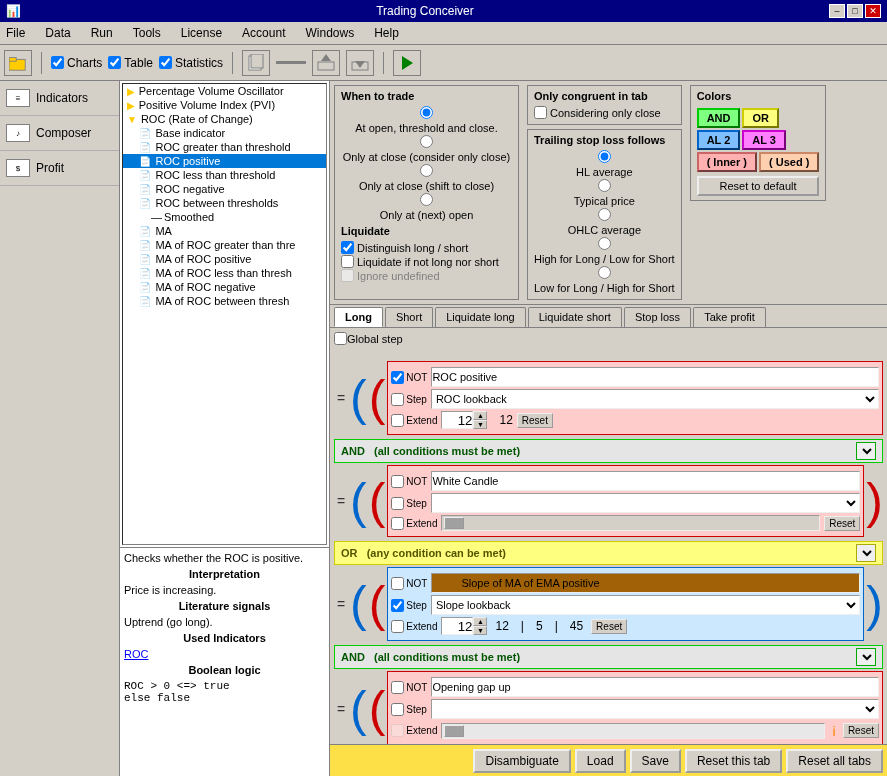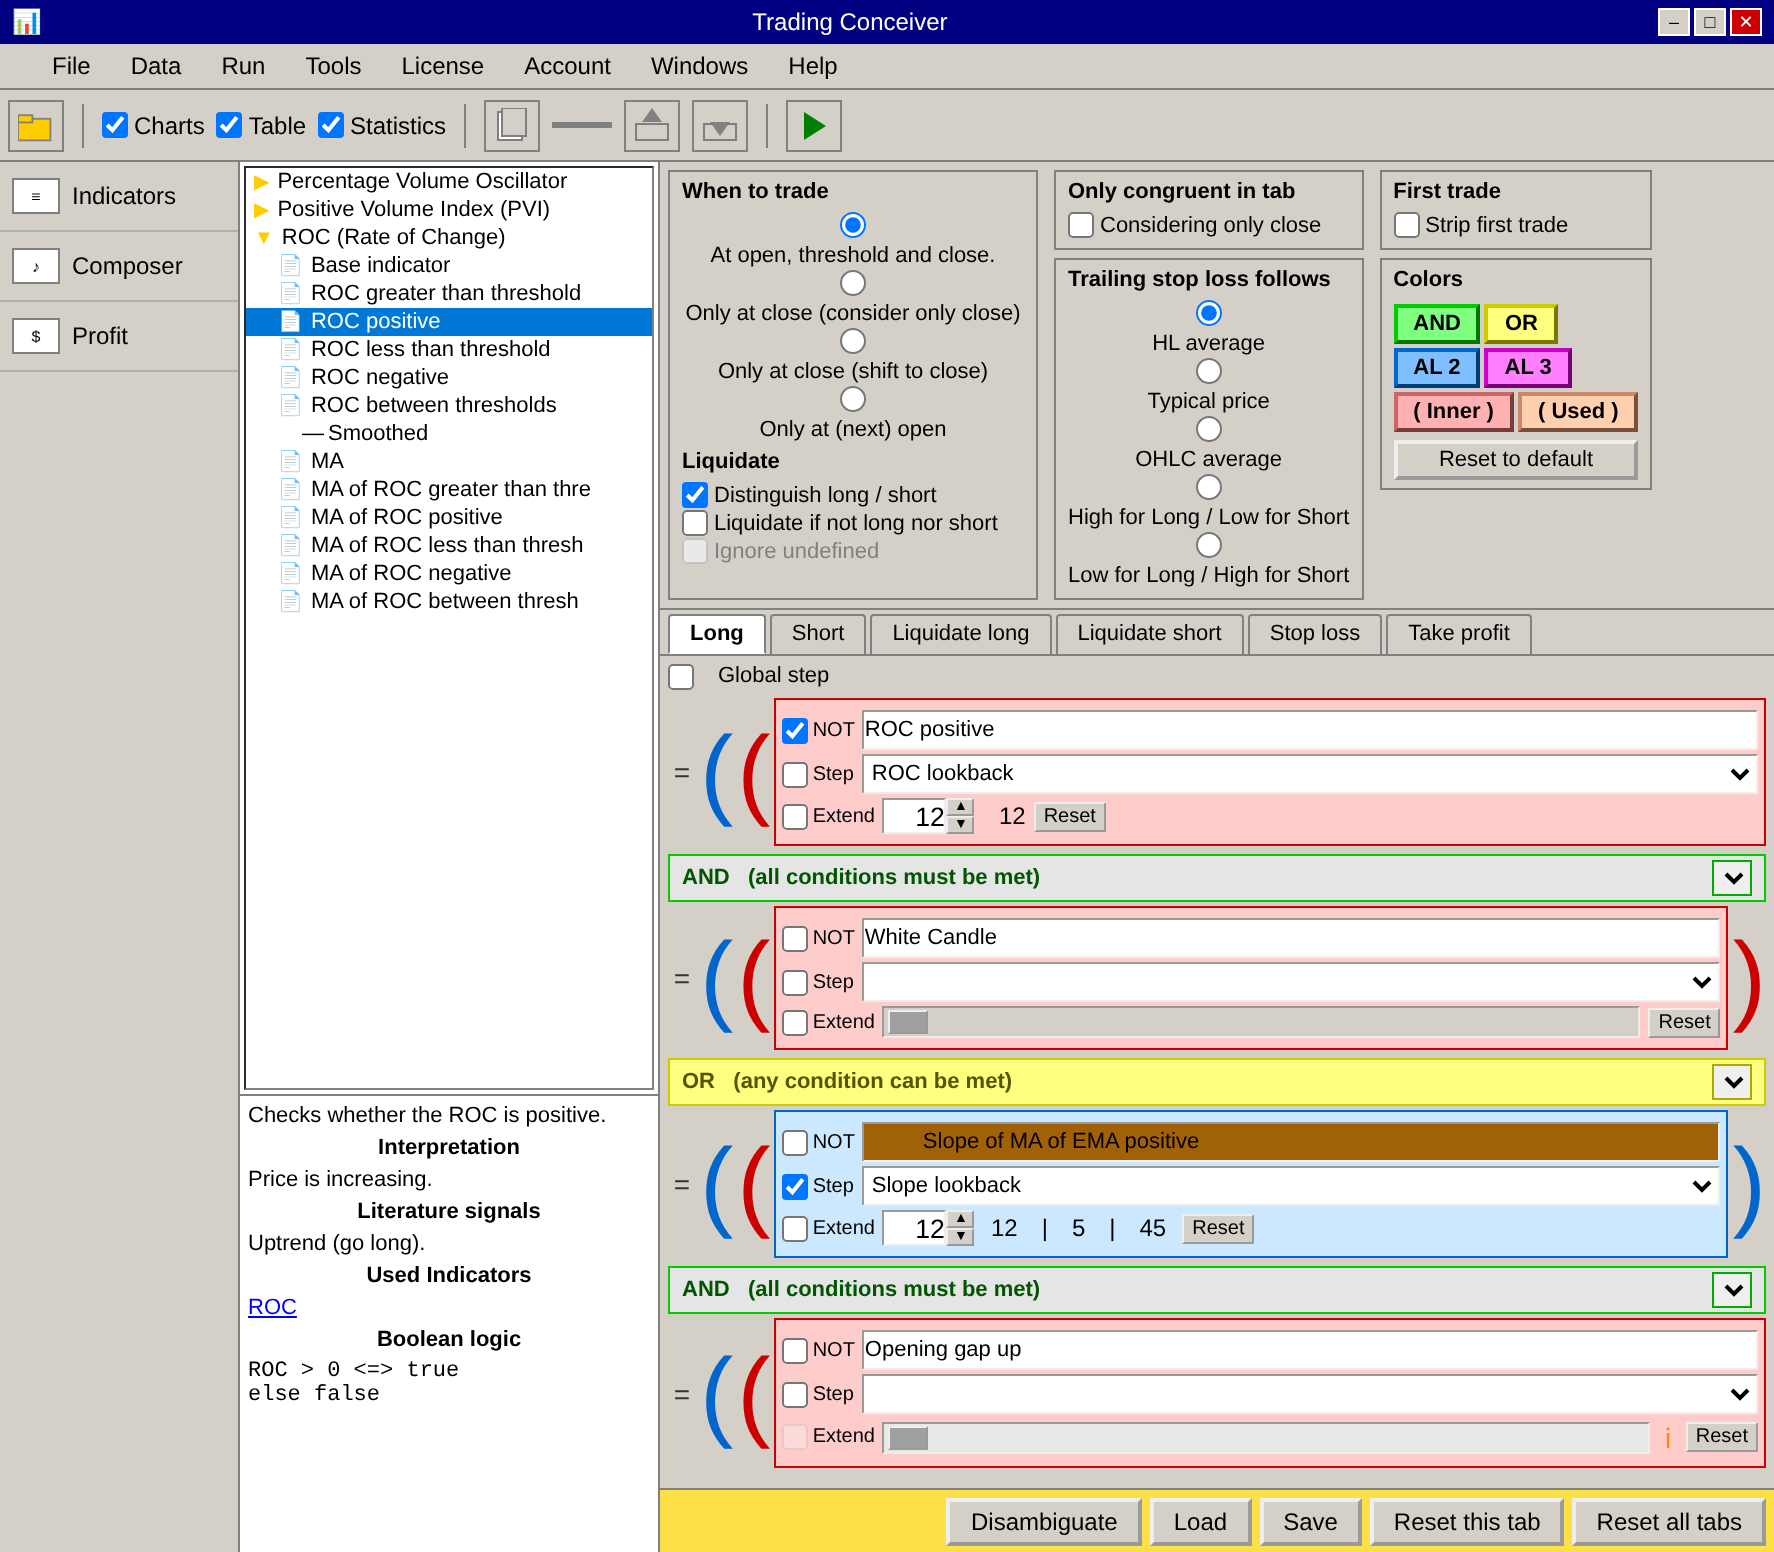--- a/index.html
+++ b/index.html
@@ -7,21 +7,21 @@
     
     
     .title-bar { background: #000080; color: white; padding: 3px 6px; display: flex; justify-content: space-between; align-items: center; height: 22px; }
     .title-bar-left { display: flex; align-items: center; gap: 4px; }
     .title-bar-title { flex: 1; text-align: center; font-size: 12px; }
     .title-bar-buttons { display: flex; gap: 2px; }
     .title-btn { width: 16px; height: 14px; background: #d4d0c8; border: 1px solid #fff; font-size: 9px; display: flex; align-items: center; justify-content: center; cursor: pointer; color: #000; }
     .title-btn.close { background: #c00; color: white; }
     
     
-    .menu-bar { background: #d4d0c8; border-bottom: 1px solid #808080; padding: 2px 20px; display: flex; gap: 8px; }
+    .menu-bar { background: #d4d0c8; border-bottom: 1px solid #808080; padding: 2px 0; display: flex; gap: 8px; }
     .menu-item { padding: 2px 6px; cursor: pointer; font-size: 12px; }
     
     
     .toolbar { background: #d4d0c8; border-bottom: 1px solid #808080; padding: 3px 4px; display: flex; align-items: center; gap: 6px; height: 36px; }
     .toolbar-btn { background: #d4d0c8; border: 1px solid #808080; padding: 2px 4px; cursor: pointer; display: flex; align-items: center; justify-content: center; height: 26px; width: 28px; }
     .toolbar-checkbox { display: flex; align-items: center; gap: 3px; cursor: pointer; }
     .toolbar-sep { width: 1px; background: #808080; height: 22px; margin: 0 3px; }
     .toolbar-sep-h { width: 30px; height: 3px; background: #808080; }
     
     
@@ -74,21 +74,21 @@
     
     
     .tabs-area { background: #d4d0c8; }
     .tabs-row { display: flex; border-bottom: 1px solid #808080; padding: 2px 4px 0; gap: 2px; }
     .tab { padding: 3px 10px; border: 1px solid #808080; border-bottom: none; background: #d4d0c8; cursor: pointer; font-size: 11px; border-radius: 2px 2px 0 0; }
     .tab.active { background: white; font-weight: bold; border-bottom: 1px solid white; }
     
     
     .conditions-area { flex: 1; background: #d4d0c8; overflow-y: auto; padding: 4px; }
     
-    .global-step { display: flex; gap: 12px; margin-bottom: 4px; font-size: 11px; }
+    .global-step { display: flex; align-items: center; gap: 0; margin-bottom: 16px; font-size: 11px; }
     
     .condition-block { display: flex; align-items: stretch; margin-bottom: 4px; gap: 2px; }
     .condition-eq { width: 14px; display: flex; align-items: center; justify-content: center; font-size: 14px; color: #333; }
     
     .condition-content { flex: 1; background: #ffcccc; border: 1px solid #cc0000; padding: 3px; }
     .condition-row { display: flex; align-items: center; gap: 4px; margin: 2px 0; }
     .cond-checkbox { display: flex; align-items: center; gap: 2px; font-size: 10px; }
     .cond-select { height: 20px; font-size: 11px; width: 100%; border: 1px inset; background: white; }
     .reset-btn { padding: 1px 4px; font-size: 10px; background: #d4d0c8; border: 1px outset; cursor: pointer; }
     
@@ -359,27 +359,20 @@
             <span>High for Long / Low for Short</span>
           </label>
           <label class="radio-item">
             <input type="radio" name="trailing" style="">
             <span>Low for Long / High for Short</span>
           </label>
         </div>
       </div>
 
       <div style="display: flex; flex-direction: column; gap: 4px;">
-        <div class="config-group first-trade-group">
-          <div class="config-group-title">First trade</div>
-          <label class="checkbox-item">
-            <input type="checkbox" style="">
-            <span>Strip first trade</span>
-          </label>
-        </div>
         <div class="config-group colors-group">
           <div class="config-group-title">Colors</div>
           <div class="color-row">
             <button class="color-btn color-and">AND</button>
             <button class="color-btn color-or">OR</button>
           </div>
           <div class="color-row">
             <button class="color-btn color-al2">AL 2</button>
             <button class="color-btn color-al3">AL 3</button>
           </div>

